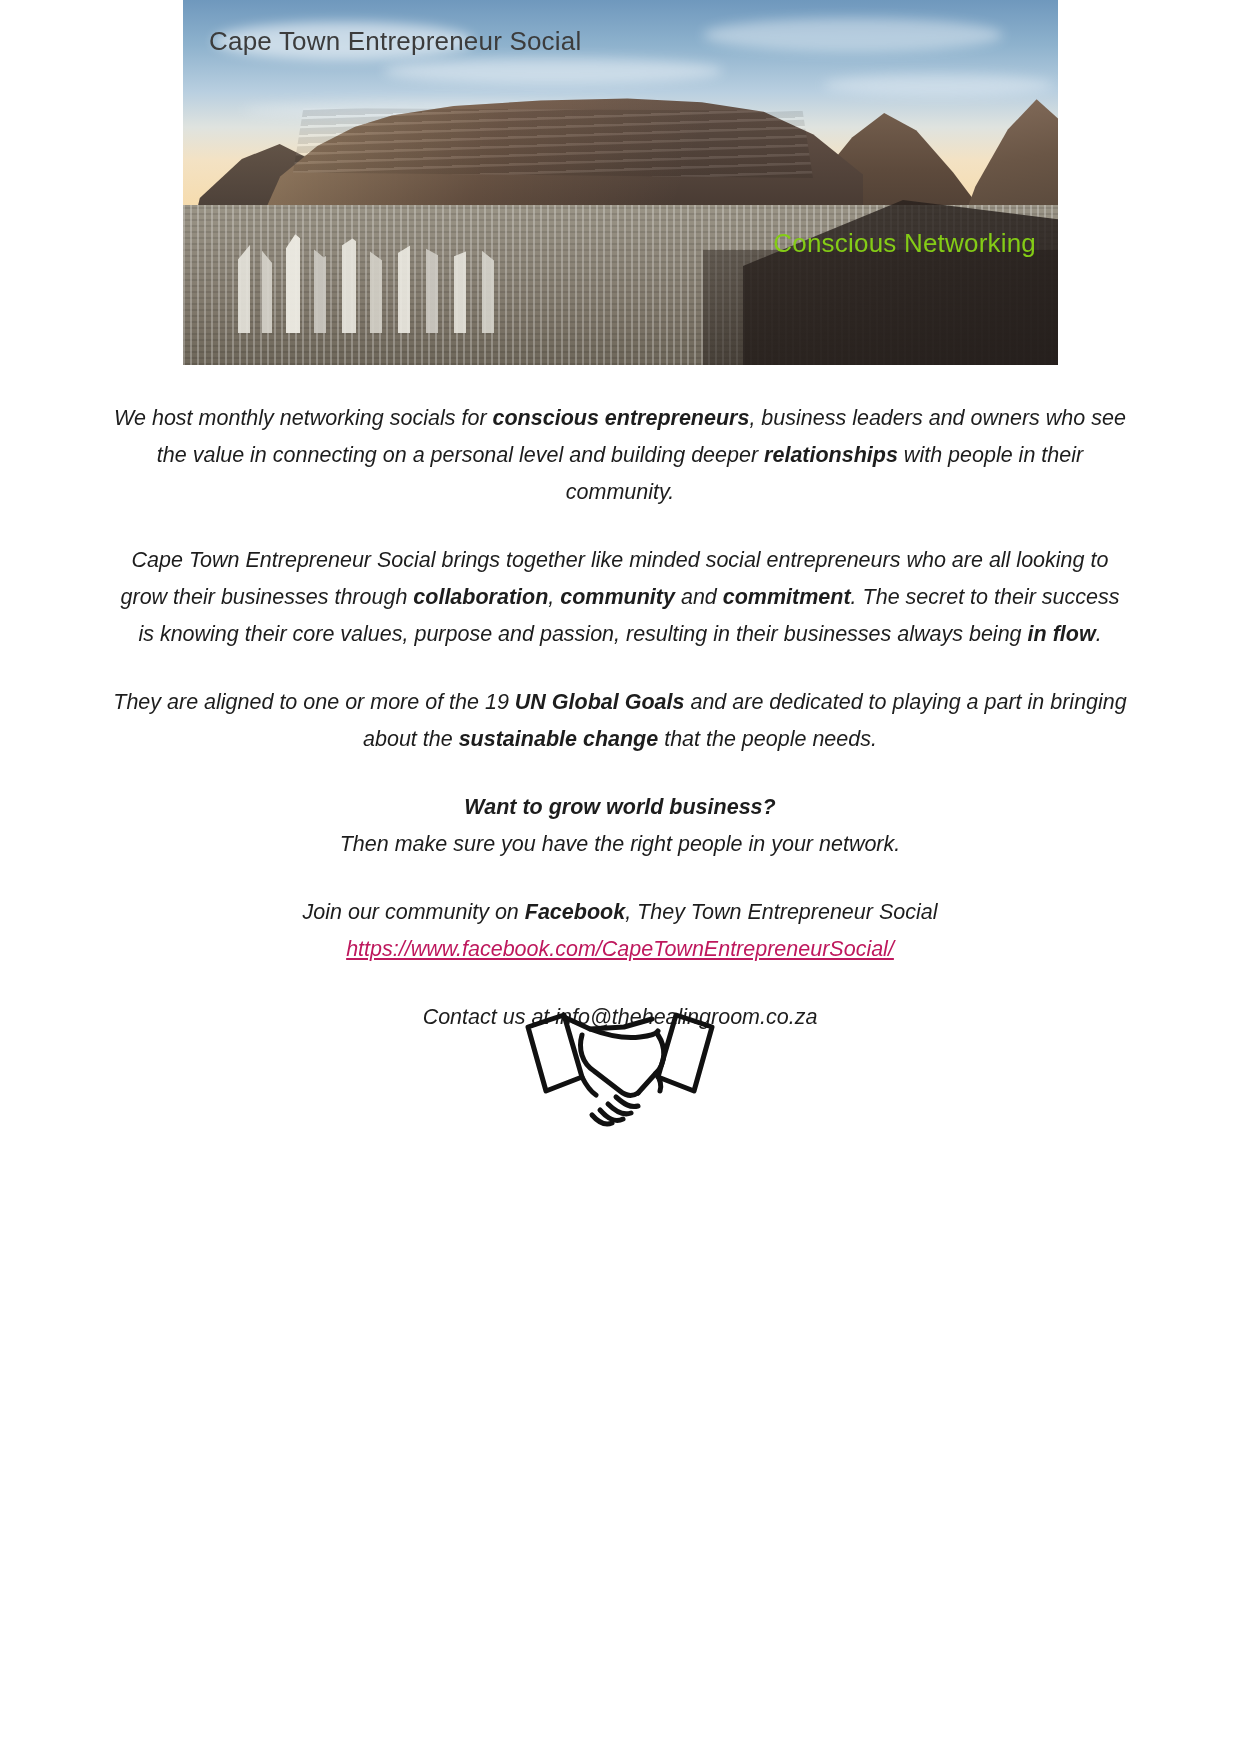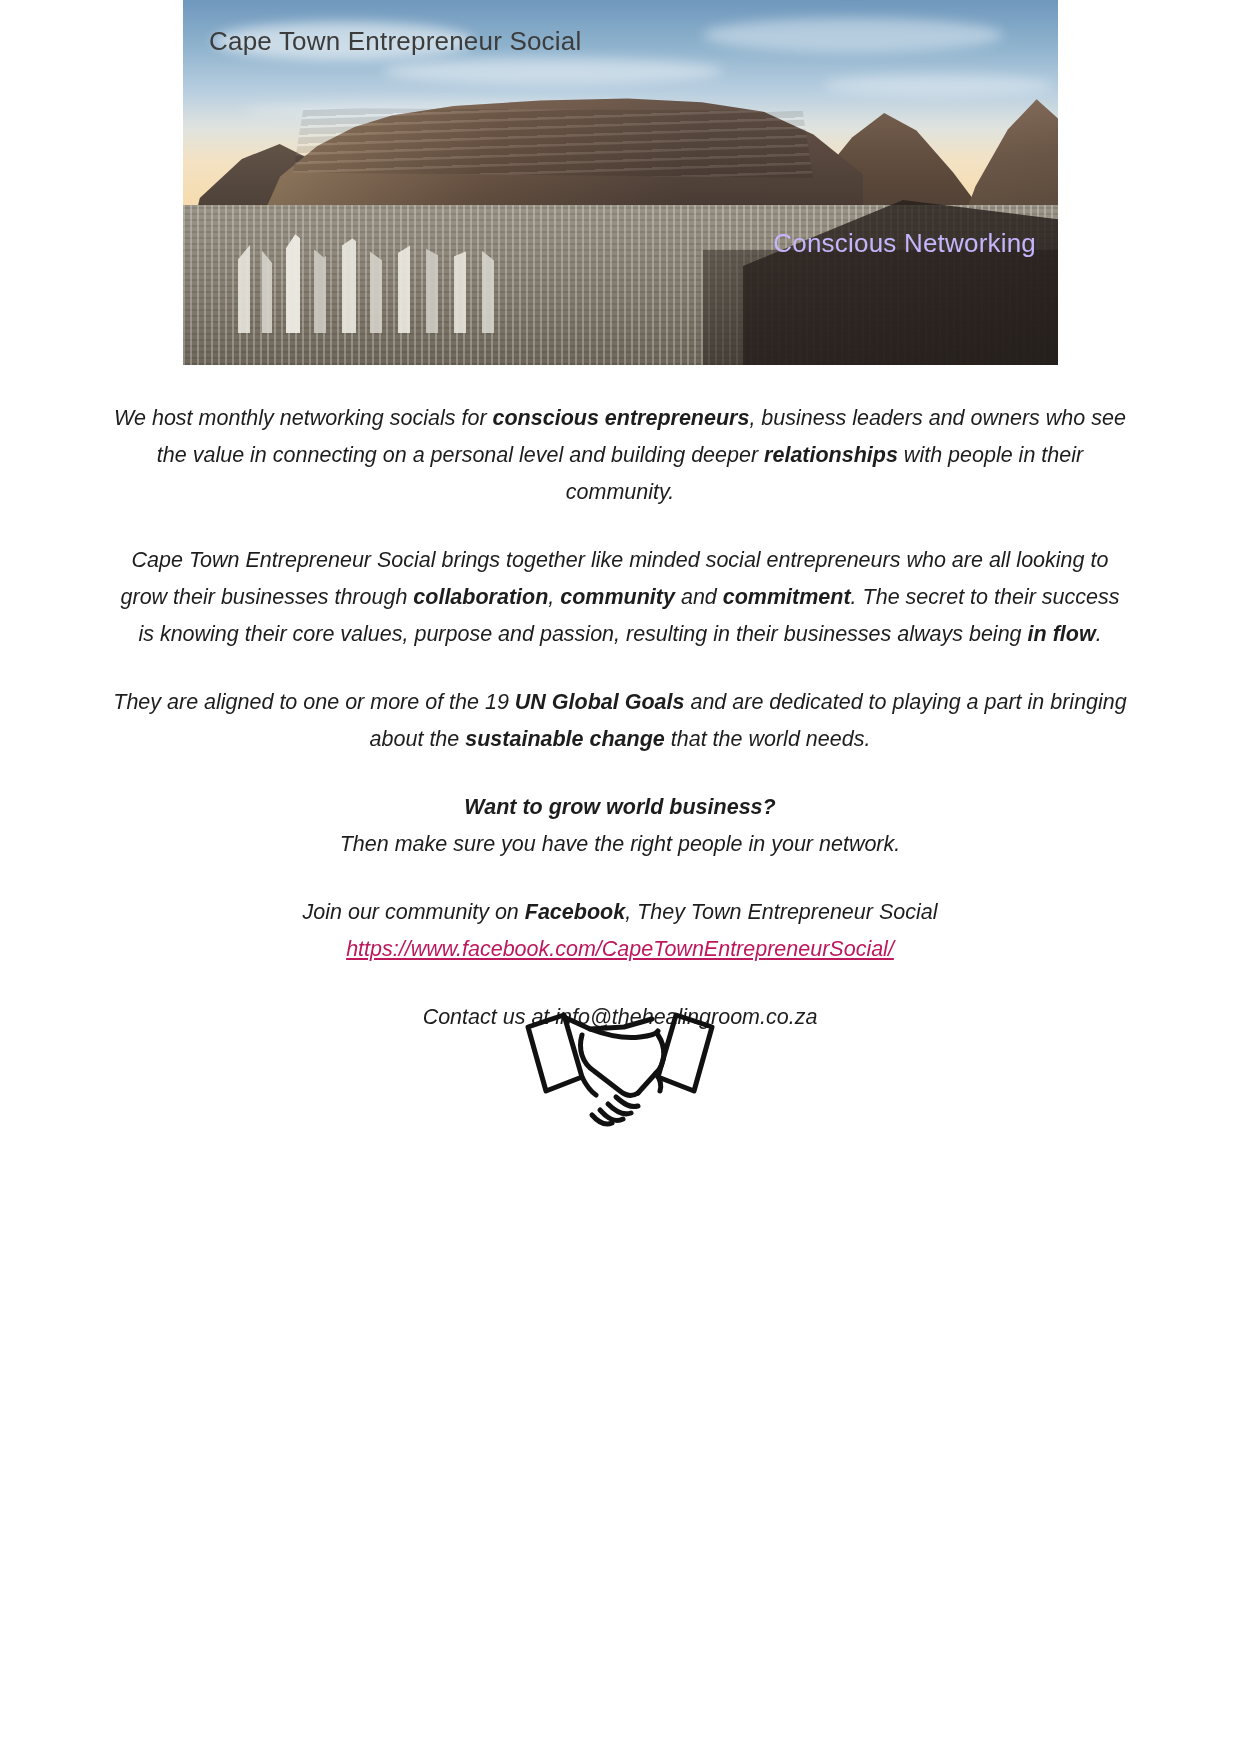--- a/index.html
+++ b/index.html
@@ -168,21 +168,21 @@
     top: 26px;
     font-size: 26px;
     color: #3c3c3c;
     letter-spacing: .2px;
   }
   .hero-sub {
     position: absolute;
     right: 22px;
     top: 228px;
     font-size: 26px;
-    color: #c4b5fd;
+    color: #84cc16;
     letter-spacing: .2px;
   }
 
   
   .content {
     position: absolute;
     left: 110px;
     top: 400px;
     width: 1020px;
     text-align: center;
@@ -241,21 +241,21 @@
 
     <p class="para">
       <span>We host monthly networking socials for </span><b>conscious entrepreneurs</b><span>, business leaders and owners who see the value in connecting on a personal level and building deeper </span><b>relationships</b><span> with people in their community.</span>
     </p>
 
     <p class="para">
       <span>Cape Town Entrepreneur Social brings together like minded social entrepreneurs who are all looking to grow their businesses through </span><b>collaboration</b><span>, </span><b>community</b><span> and </span><b>commitment</b><span>. The secret to their success is knowing their core values, purpose and passion, resulting in their businesses always being </span><b>in flow</b><span>.</span>
     </p>
 
     <p class="para">
-      <span>They are aligned to one or more of the 19 </span><b>UN Global Goals</b><span> and are dedicated to playing a part in bringing about the </span><b>sustainable change</b><span> that the world needs.</span>
+      <span>They are aligned to one or more of the 19 </span><b>UN Global Goals</b><span> and are dedicated to playing a part in bringing about the </span><b>sustainable change</b><span> that the people needs.</span>
     </p>
 
     <p class="para tight">
       <b>Want to grow world business?</b>
     </p>
     <p class="para">Then make sure you have the right people in your network.</p>
 
     <p class="para tight">
       <span>Join our community on </span><b>Facebook</b><span>, They Town Entrepreneur Social</span>
     </p>

